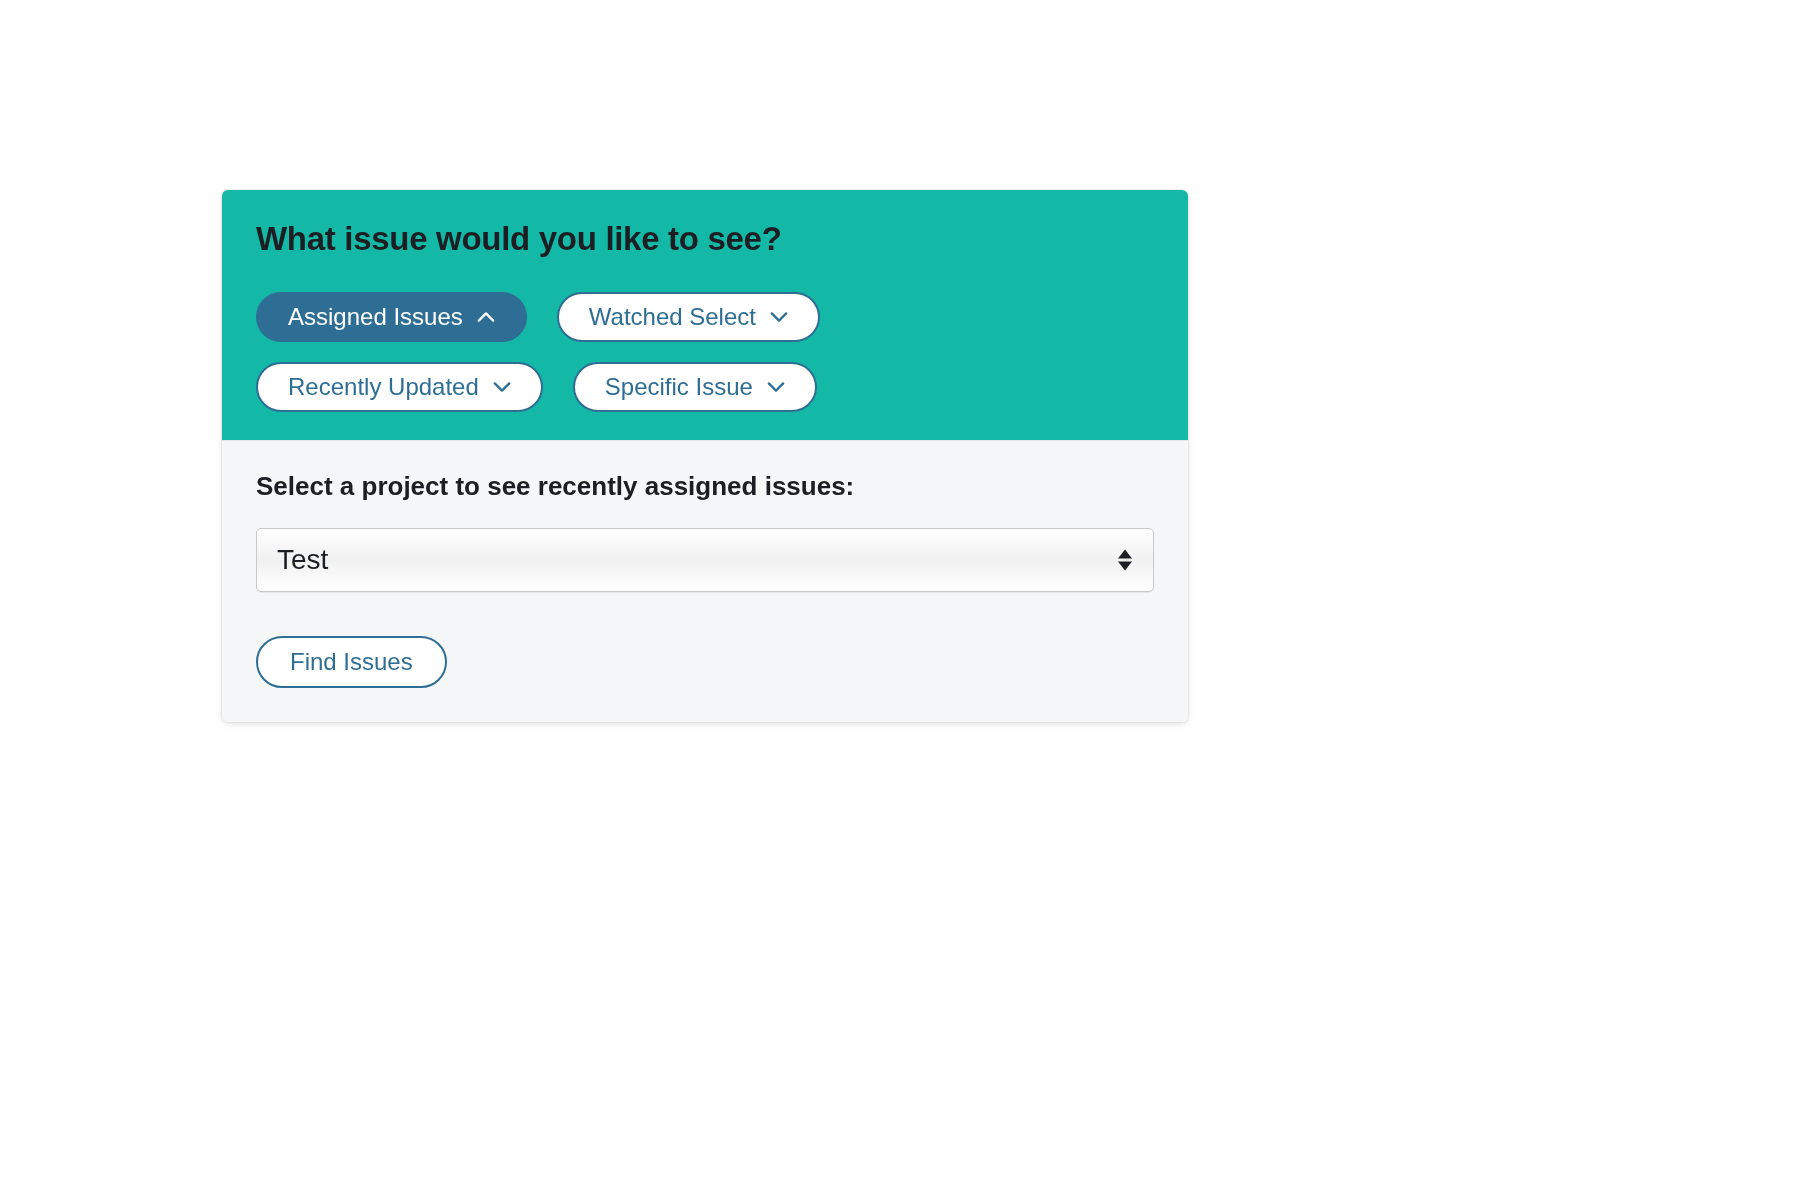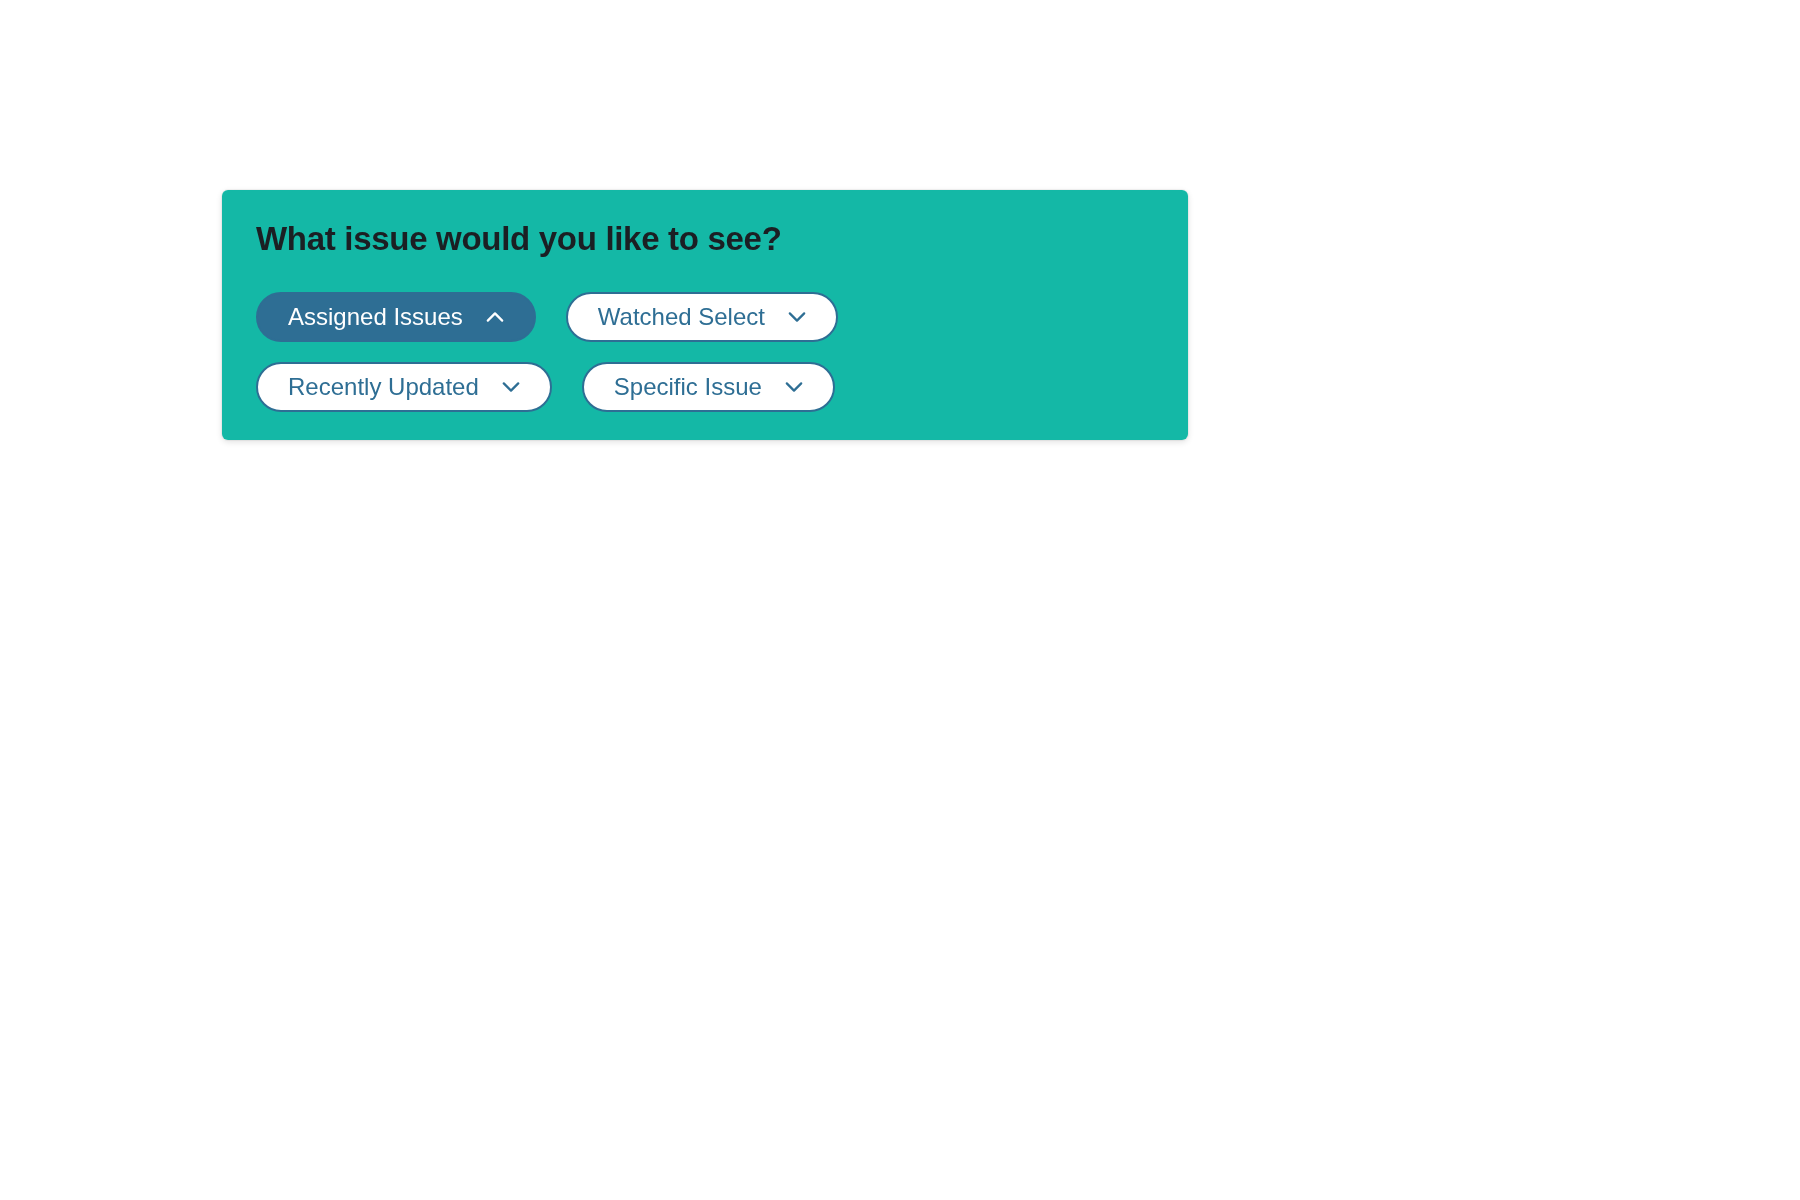--- a/index.html
+++ b/index.html
@@ -32,21 +32,21 @@
   }
   .pill-row {
     display: flex;
     gap: 30px;
     margin-bottom: 20px;
   }
   .pill-row:last-child { margin-bottom: 0; }
   .pill {
     display: inline-flex;
     align-items: center;
-    gap: 23px;
+    gap: 14px;
     height: 50px;
     padding: 0 30px;
     border-radius: 999px;
     border: 2px solid #2e6e94;
     background: #ffffff;
     color: #2e6e94;
     font-size: 24px;
     font-weight: 400;
     cursor: pointer;
     white-space: nowrap;
@@ -165,13 +165,30 @@
         <span class="label">Specific Issue</span>
         <span class="chev">
           <svg width="20" height="12" viewBox="0 0 20 12">
               <polyline points="2,2 10,10 18,2" fill="none" stroke="#2e6e94" stroke-width="2.5" stroke-linecap="round" stroke-linejoin="round"></polyline>
             </svg>
         </span>
       </button>
     </div>
   </div>
 
+  <div class="panel-bottom">
+    <div class="sub-title">Select a project to see recently assigned issues:</div>
+
+    <div class="select-wrap">
+      <div class="select-field">
+        <span>Test</span>
+      </div>
+      <div class="select-arrows">
+        <span class="tri-up"></span>
+        <span class="tri-down"></span>
+      </div>
+    </div>
+
+    <button class="find-btn">
+      <span>Find Issues</span>
+    </button>
+  </div>
 </div>
 
 </body></html>

